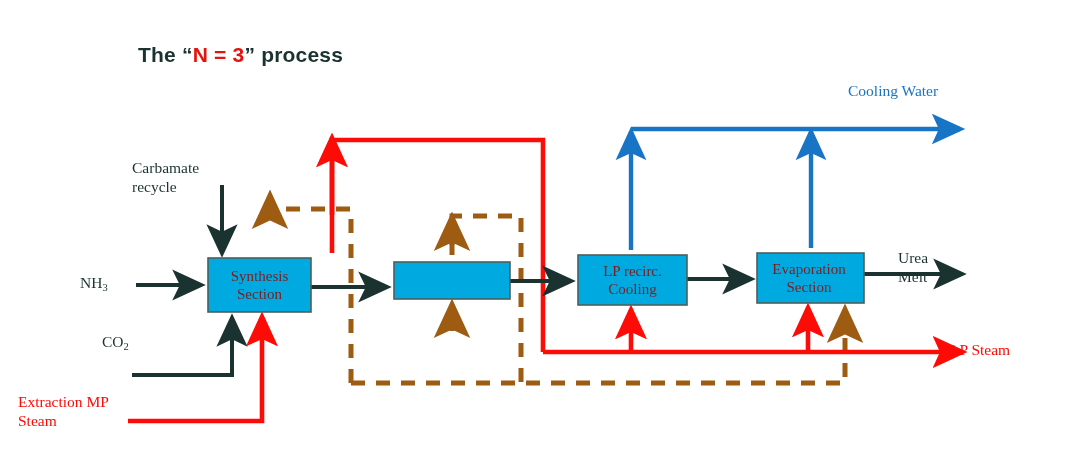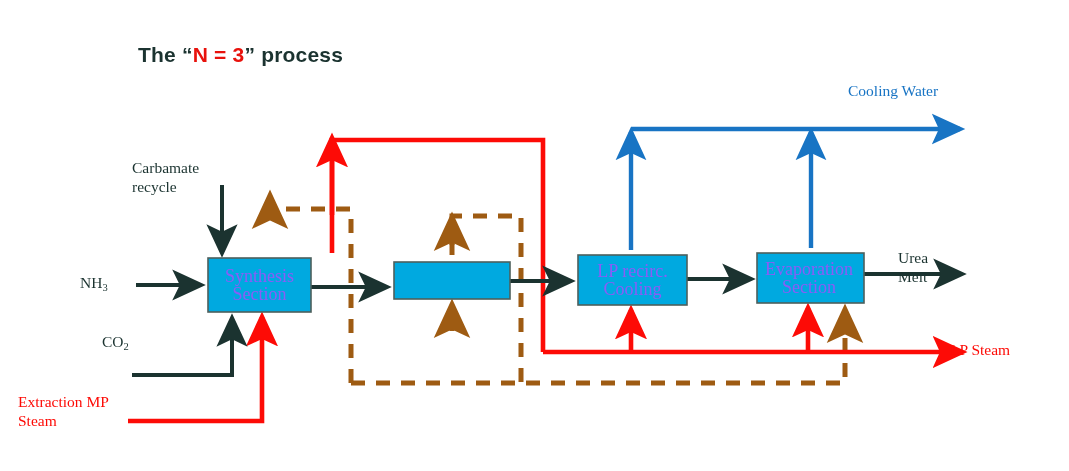--- a/index.html
+++ b/index.html
@@ -53,23 +53,23 @@
   .lbl.blue {
     color: #1874c4;
     margin-left: 32px;
   }
   .box-label {
     position: absolute;
     display: flex;
     align-items: center;
     justify-content: center;
     text-align: center;
-    color: #8b5cf6;
+    color: #7f1d1d;
     font-family: "Liberation Serif", serif;
-    font-size: 18px;
+    font-size: 15px;
     line-height: 18px;
     white-space: pre-line;
     pointer-events: none;
   }
   sub {
     font-size: 0.68em;
     vertical-align: -0.28em;
   }
 </style>
 </head>

